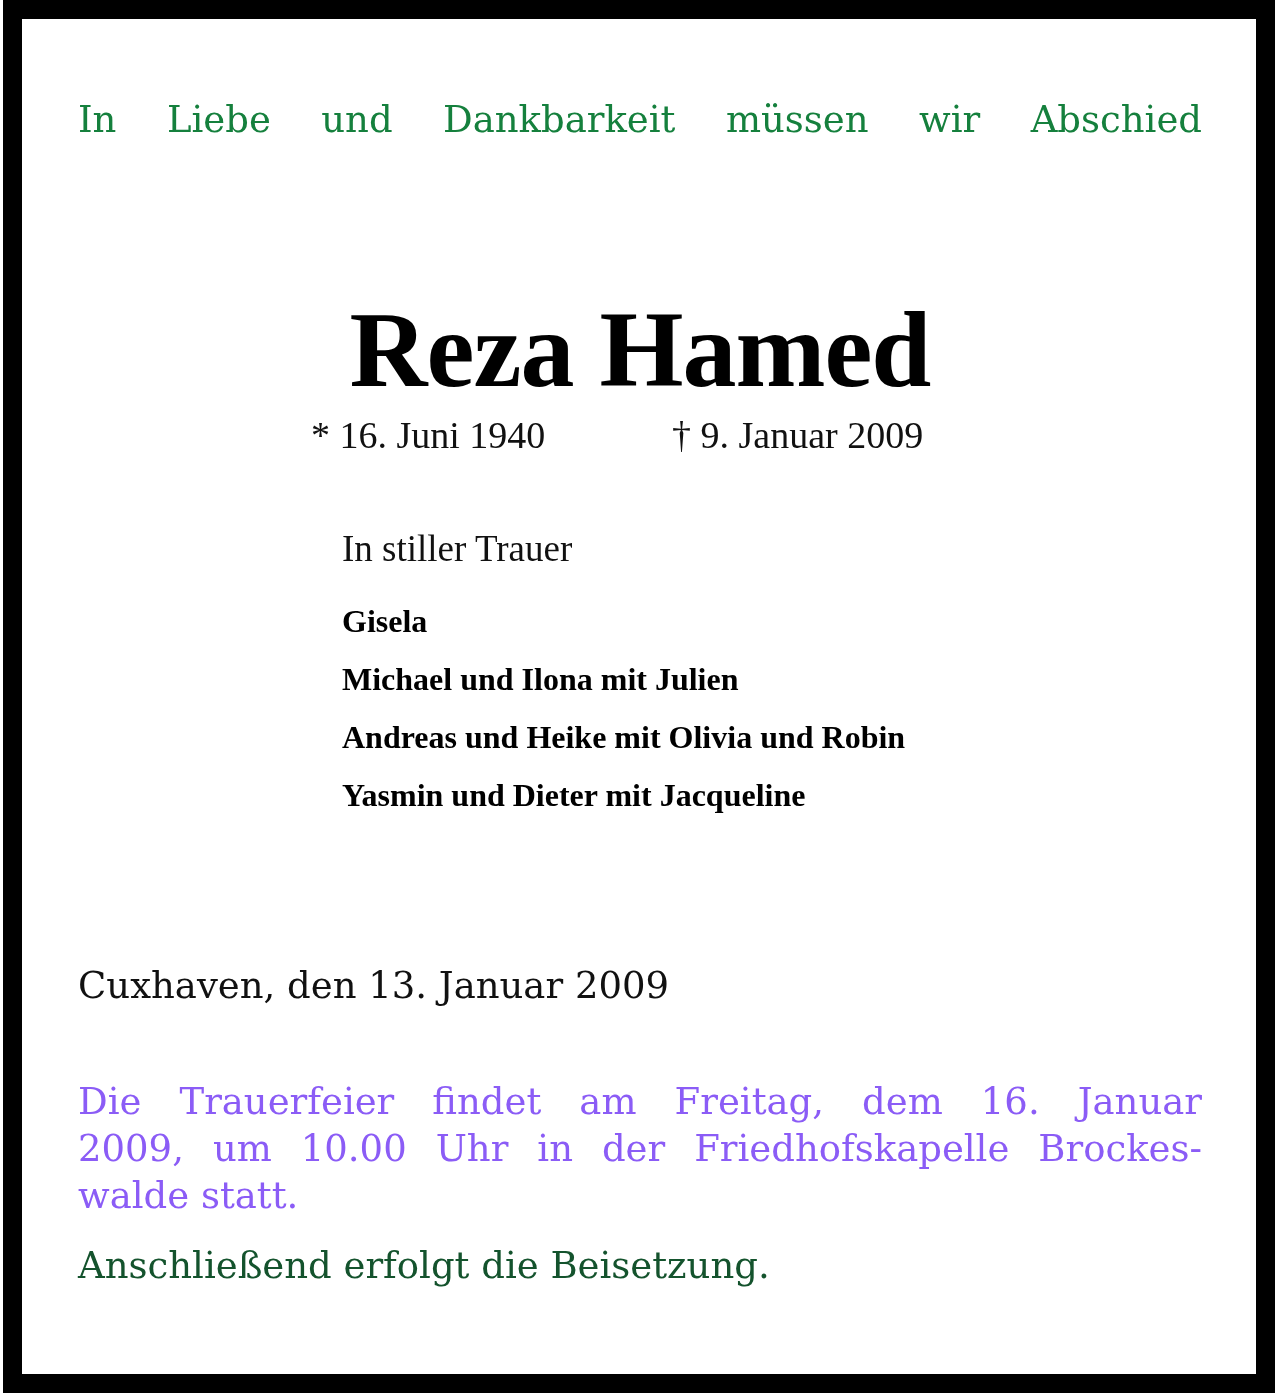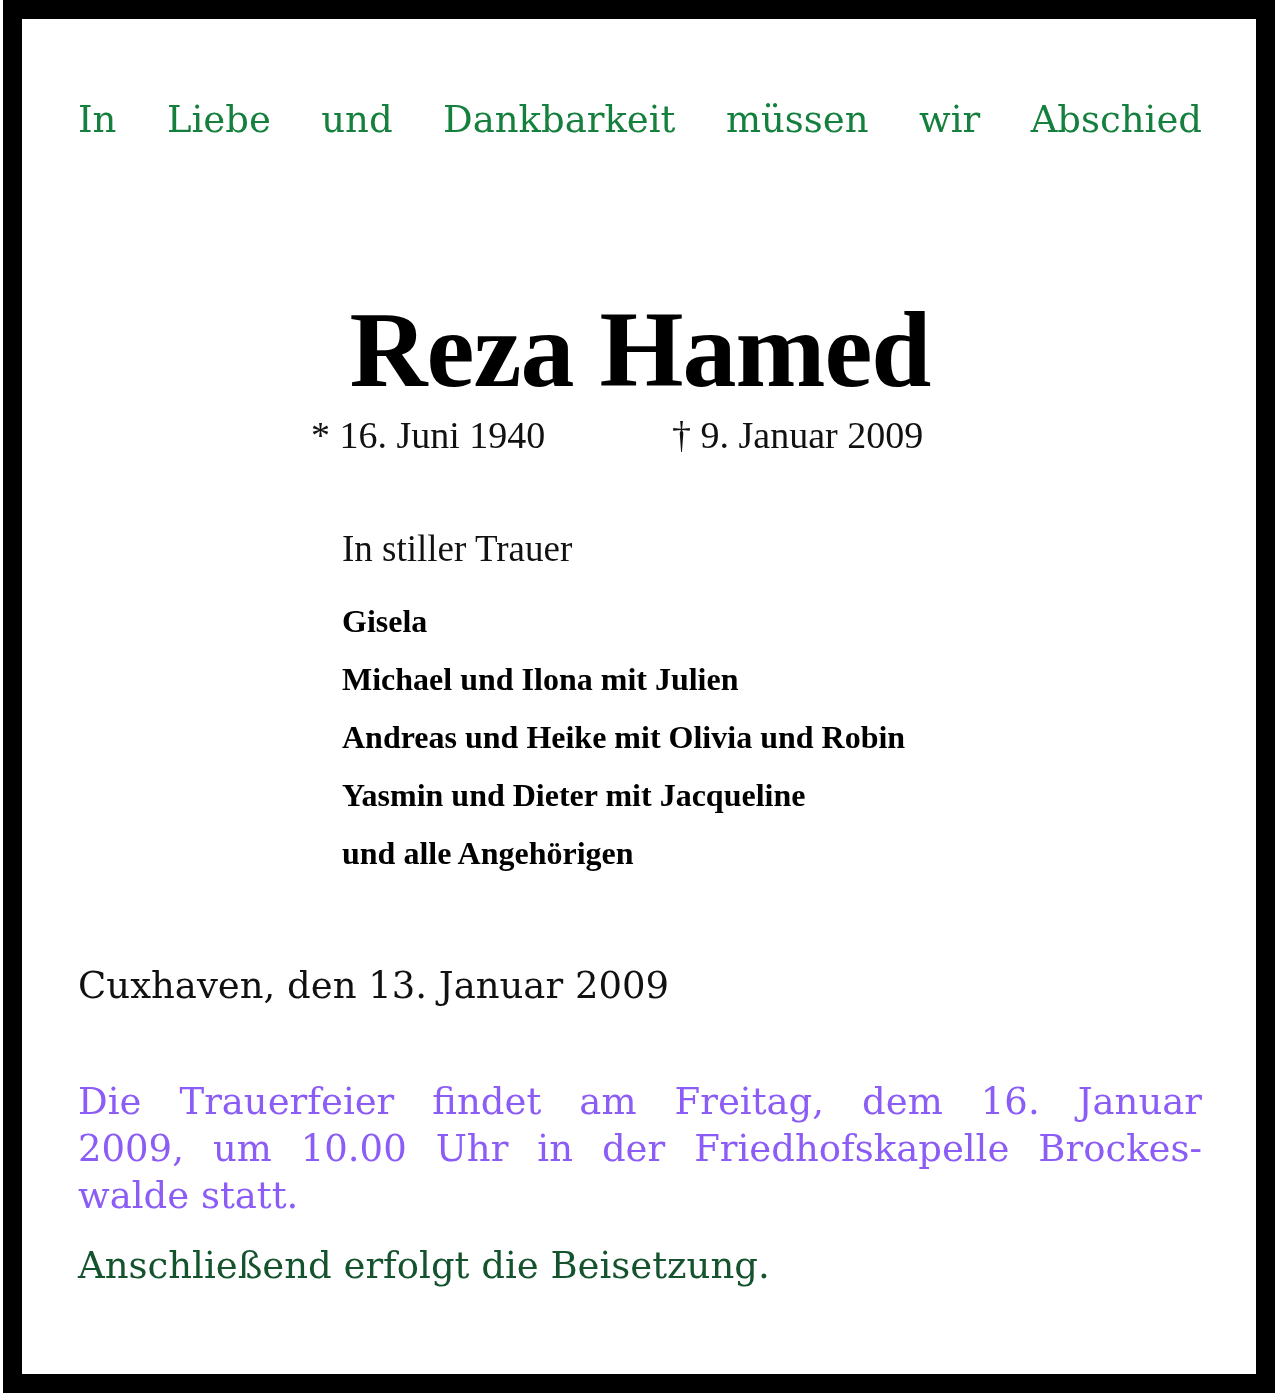--- a/index.html
+++ b/index.html
@@ -66,21 +66,20 @@
   <span class="died">† 9. Januar 2009</span>
 </div>
 
 <div class="mourn">In stiller Trauer</div>
 
 <div class="family">
   <div>Gisela</div>
   <div>Michael und Ilona mit Julien</div>
   <div>Andreas und Heike mit Olivia und Robin</div>
   <div>Yasmin und Dieter mit Jacqueline</div>
-  <div>und alle Angehörigen</div>
 </div>
 
 <div class="place">
   <div>Cuxhaven, den 13. Januar 2009</div>
 </div>
 
 <div class="ceremony">
   <span class="line j">Die Trauerfeier findet am Freitag, dem 16. Januar</span>
   <span class="line j">2009, um 10.00 Uhr in der Friedhofskapelle Brockes-</span>
   <span class="line">walde statt.</span>

